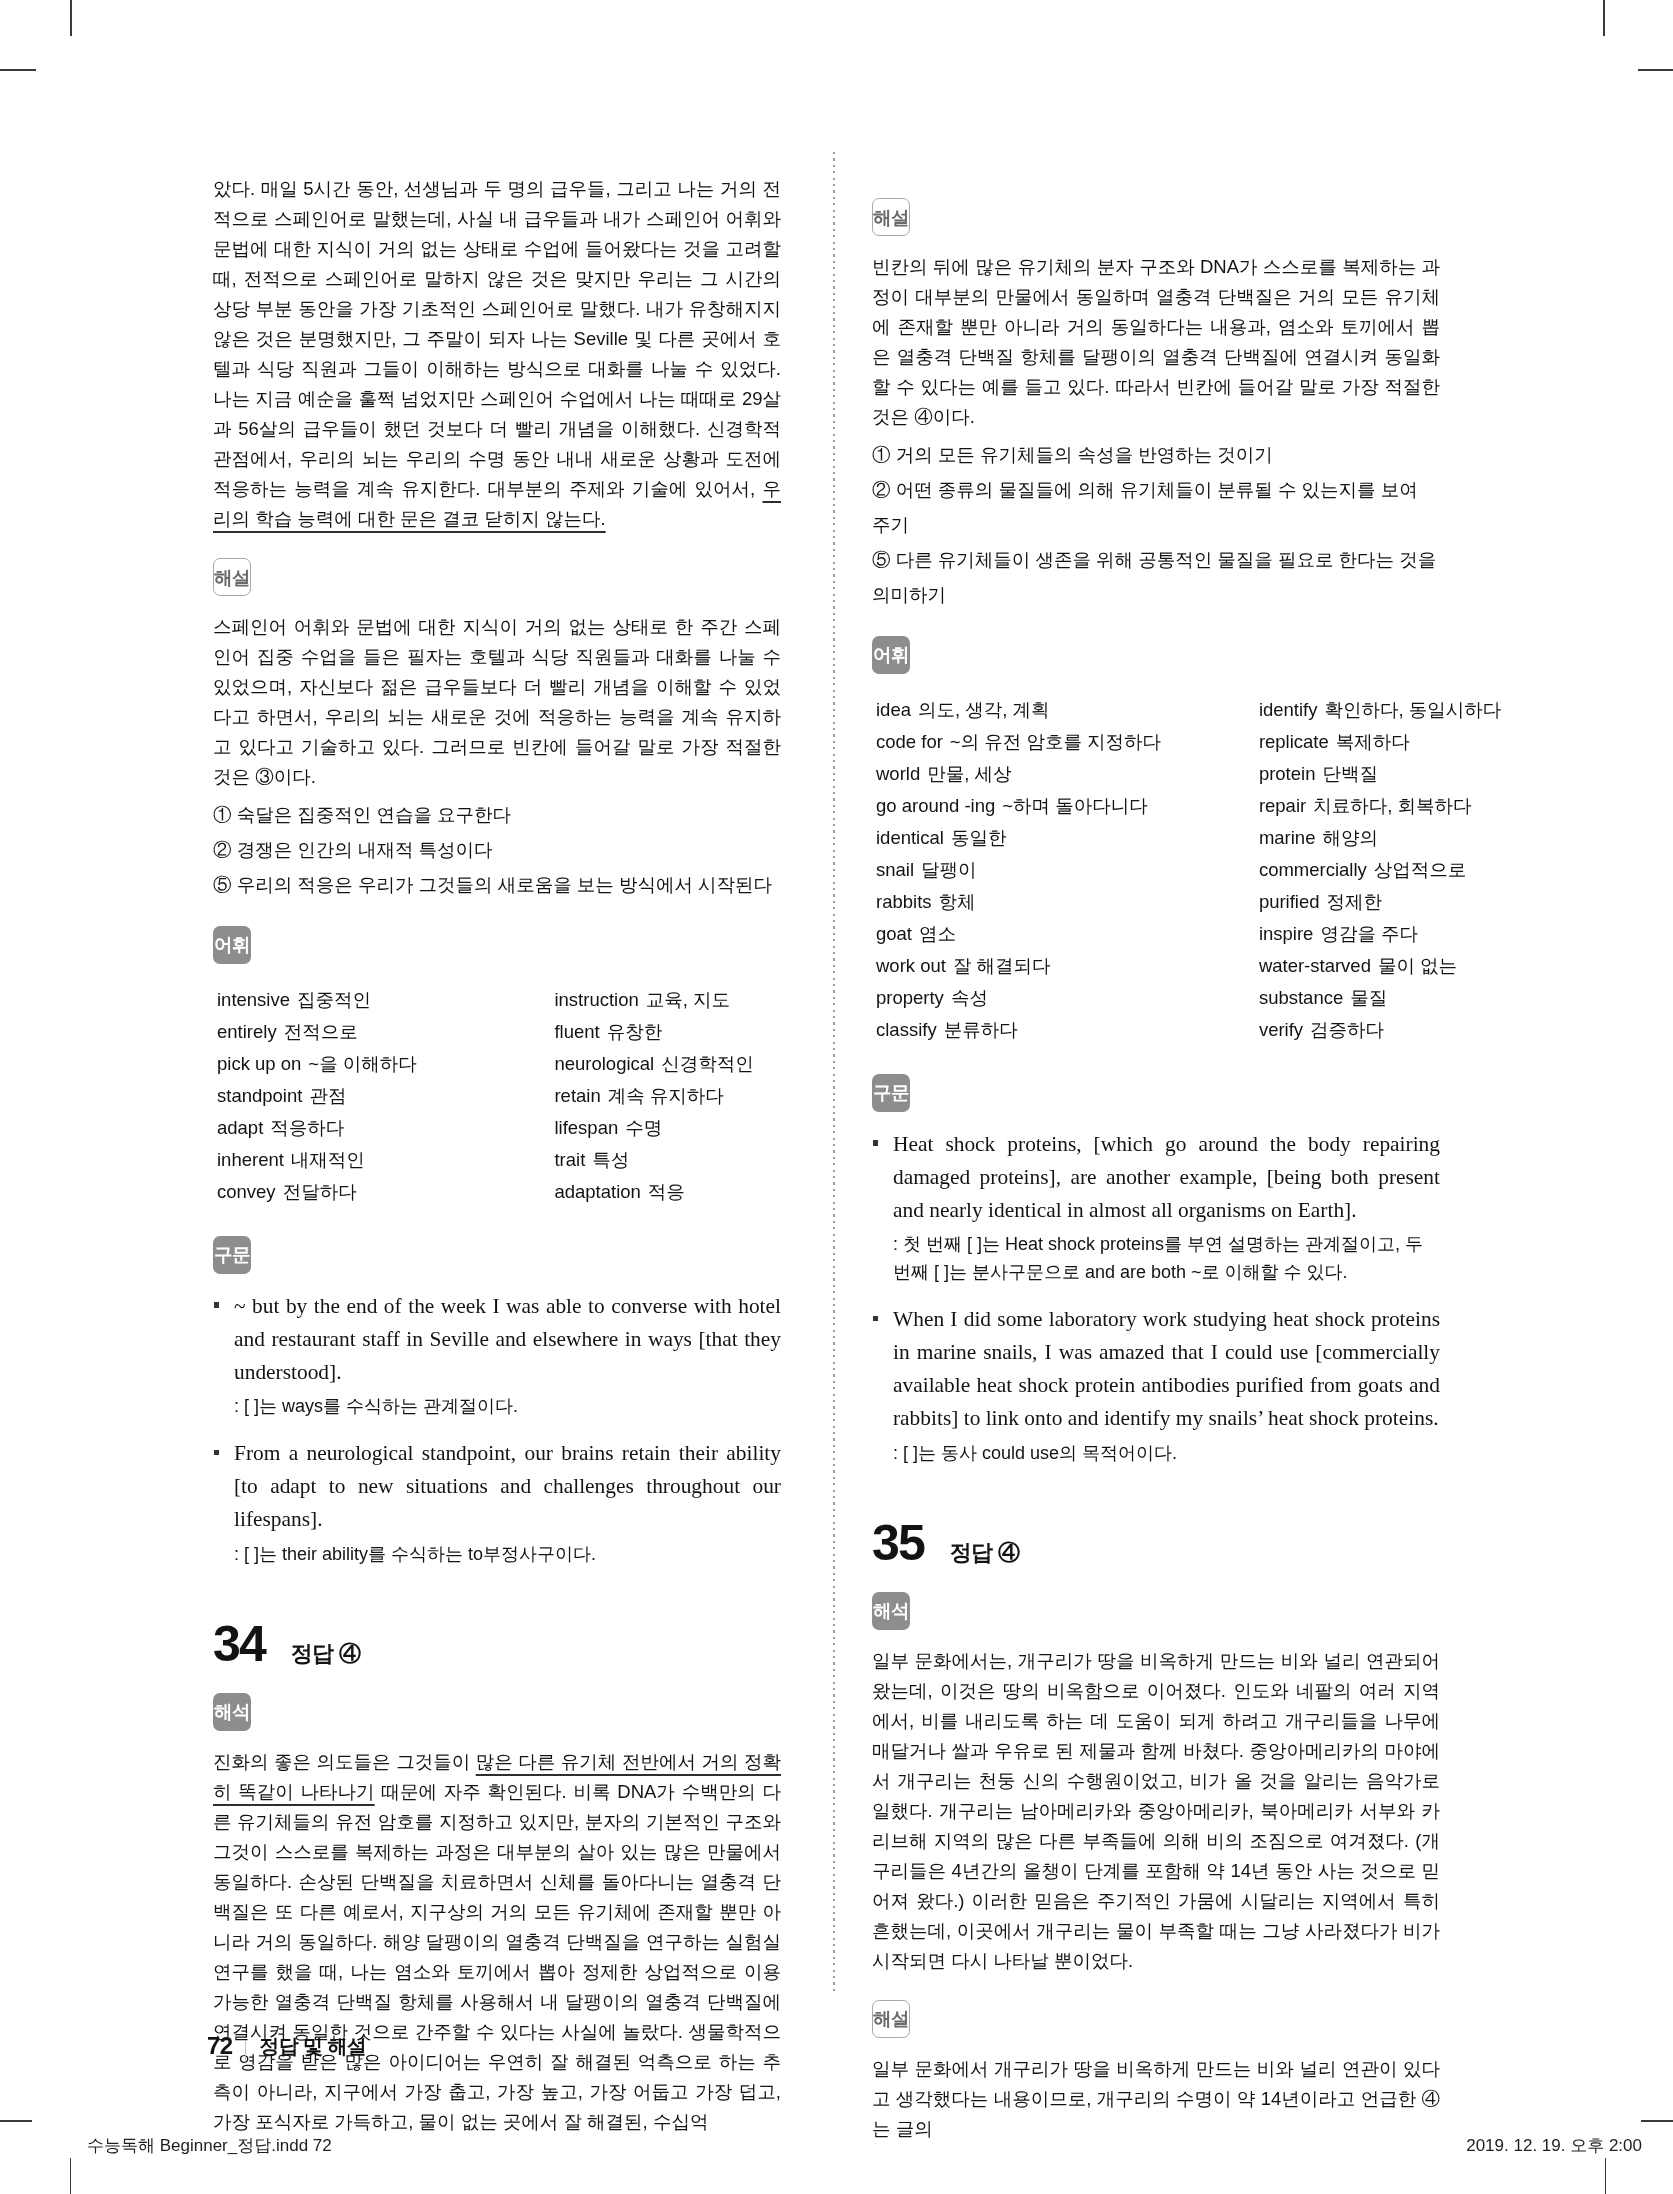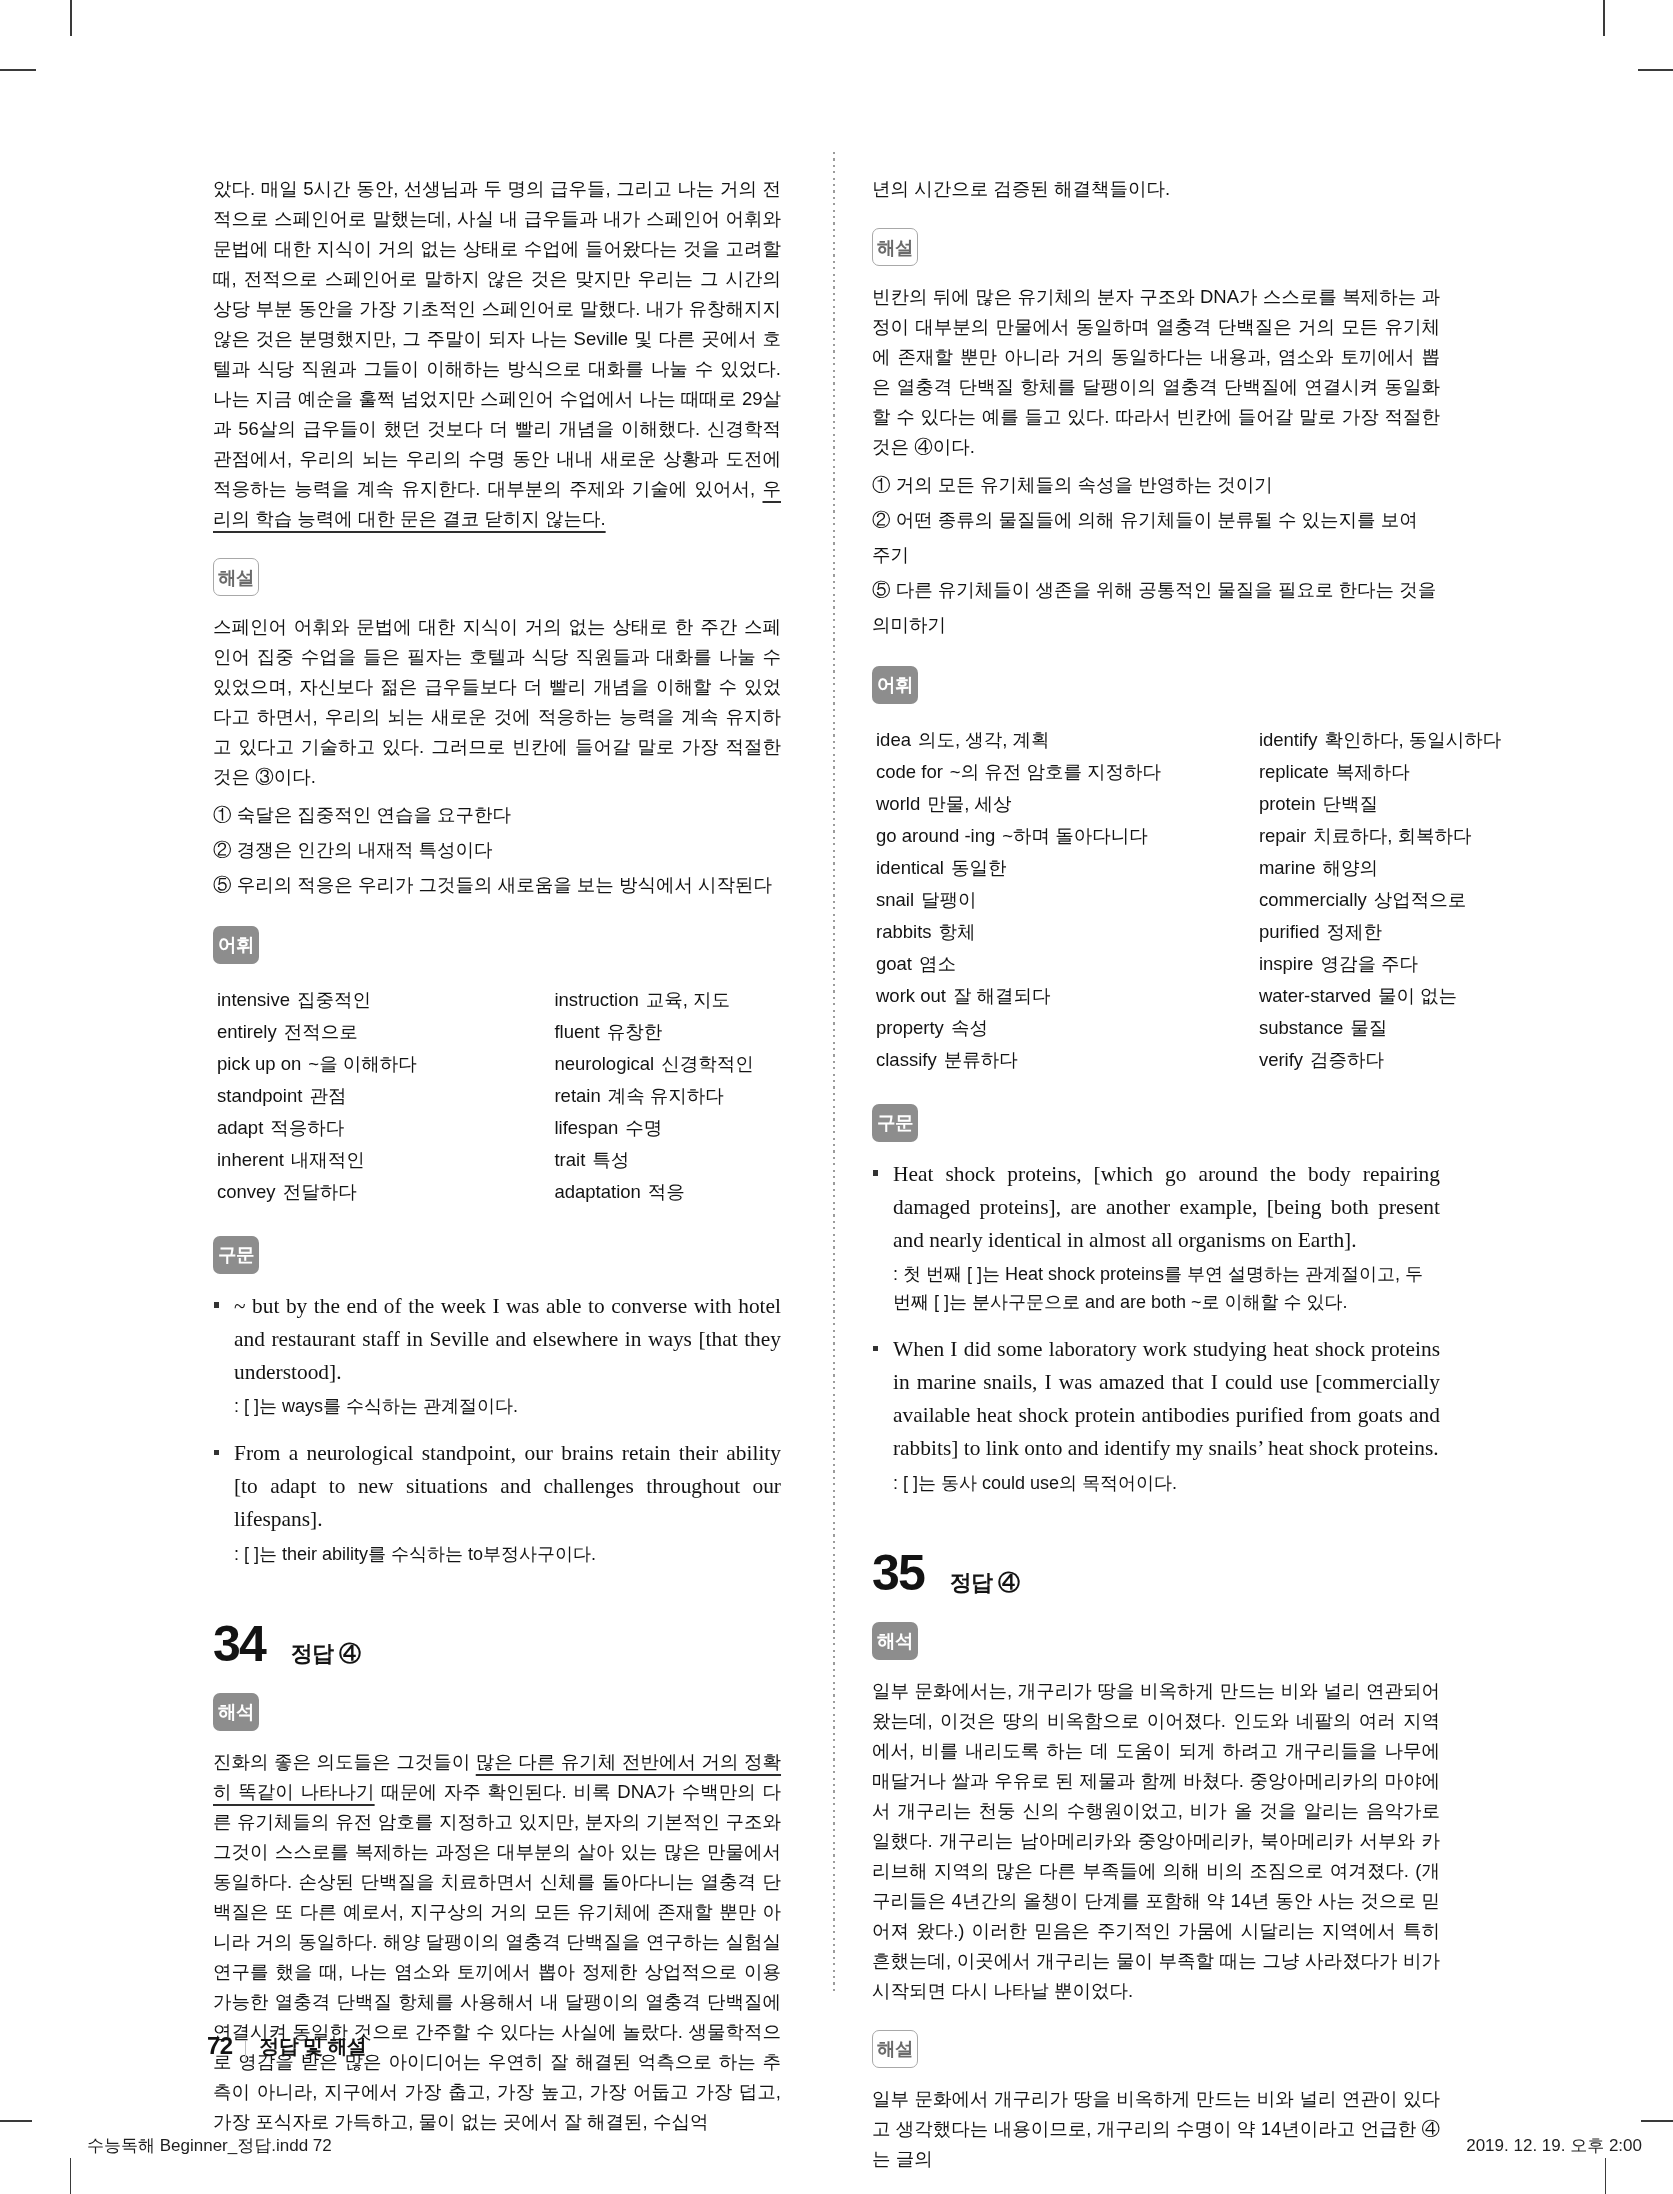--- a/index.html
+++ b/index.html
@@ -28,21 +28,21 @@
   
   .col { position:absolute; top:174px; width:568px; }
   .col.left  { left:213px; }
   .col.right { left:872px; }
 
   .body { margin:0; font-size:18.5px; line-height:30px; text-align:justify; word-break:break-all; }
   .u { text-decoration:underline; text-decoration-thickness:1.7px; text-underline-offset:5.8px; text-decoration-color:#2e2e2e; }
 
   
   .badge {
-    width:46px; height:38px; border-radius:7px; box-sizing:border-box;
+    width:38px; height:38px; border-radius:7px; box-sizing:border-box;
     display:flex; align-items:center; justify-content:center;
     font-size:18.5px; font-weight:700; letter-spacing:-0.6px;
     margin:24px 0 16px;
   }
   .badge.fill { background:#8d8d8d; color:#ffffff; }
   .badge.outline { background:#ffffff; color:#6a6a6a; border:1.7px solid #a8a8a8; }
 
   
   .options { list-style:none; margin:4.6px 0 0; padding:0; }
   .option { font-size:18.5px; line-height:35px; word-break:break-all; }
@@ -156,21 +156,20 @@
     </div>
 
     <div class="badge fill">해석</div>
 
     <p class="body"><span>진화의 좋은 의도들은 그것들이 </span><span class="u">많은 다른 유기체 전반에서 거의 정확히 똑같이 나타나기</span><span> 때문에 자주 확인된다. 비록 DNA가 수백만의 다른 유기체들의 유전 암호를 지정하고 있지만, 분자의 기본적인 구조와 그것이 스스로를 복제하는 과정은 대부분의 살아 있는 많은 만물에서 동일하다. 손상된 단백질을 치료하면서 신체를 돌아다니는 열충격 단백질은 또 다른 예로서, 지구상의 거의 모든 유기체에 존재할 뿐만 아니라 거의 동일하다. 해양 달팽이의 열충격 단백질을 연구하는 실험실 연구를 했을 때, 나는 염소와 토끼에서 뽑아 정제한 상업적으로 이용 가능한 열충격 단백질 항체를 사용해서 내 달팽이의 열충격 단백질에 연결시켜 동일한 것으로 간주할 수 있다는 사실에 놀랐다. 생물학적으로 영감을 받은 많은 아이디어는 우연히 잘 해결된 억측으로 하는 추측이 아니라, 지구에서 가장 춥고, 가장 높고, 가장 어둡고 가장 덥고, 가장 포식자로 가득하고, 물이 없는 곳에서 잘 해결된, 수십억</span></p>
 
   </main>
 
   <main class="col right">
 
-    <p class="body">년의 시간으로 검증된 해결책들이다.</p>
 
     <div class="badge outline">해설</div>
 
     <p class="body">빈칸의 뒤에 많은 유기체의 분자 구조와 DNA가 스스로를 복제하는 과정이 대부분의 만물에서 동일하며 열충격 단백질은 거의 모든 유기체에 존재할 뿐만 아니라 거의 동일하다는 내용과, 염소와 토끼에서 뽑은 열충격 단백질 항체를 달팽이의 열충격 단백질에 연결시켜 동일화할 수 있다는 예를 들고 있다. 따라서 빈칸에 들어갈 말로 가장 적절한 것은 ④이다.</p>
 
     <ul class="options">
 
     <li class="option">① 거의 모든 유기체들의 속성을 반영하는 것이기</li>
         <li class="option">② 어떤 종류의 물질들에 의해 유기체들이 분류될 수 있는지를 보여 주기</li>
         <li class="option">⑤ 다른 유기체들이 생존을 위해 공통적인 물질을 필요로 한다는 것을 의미하기</li>

